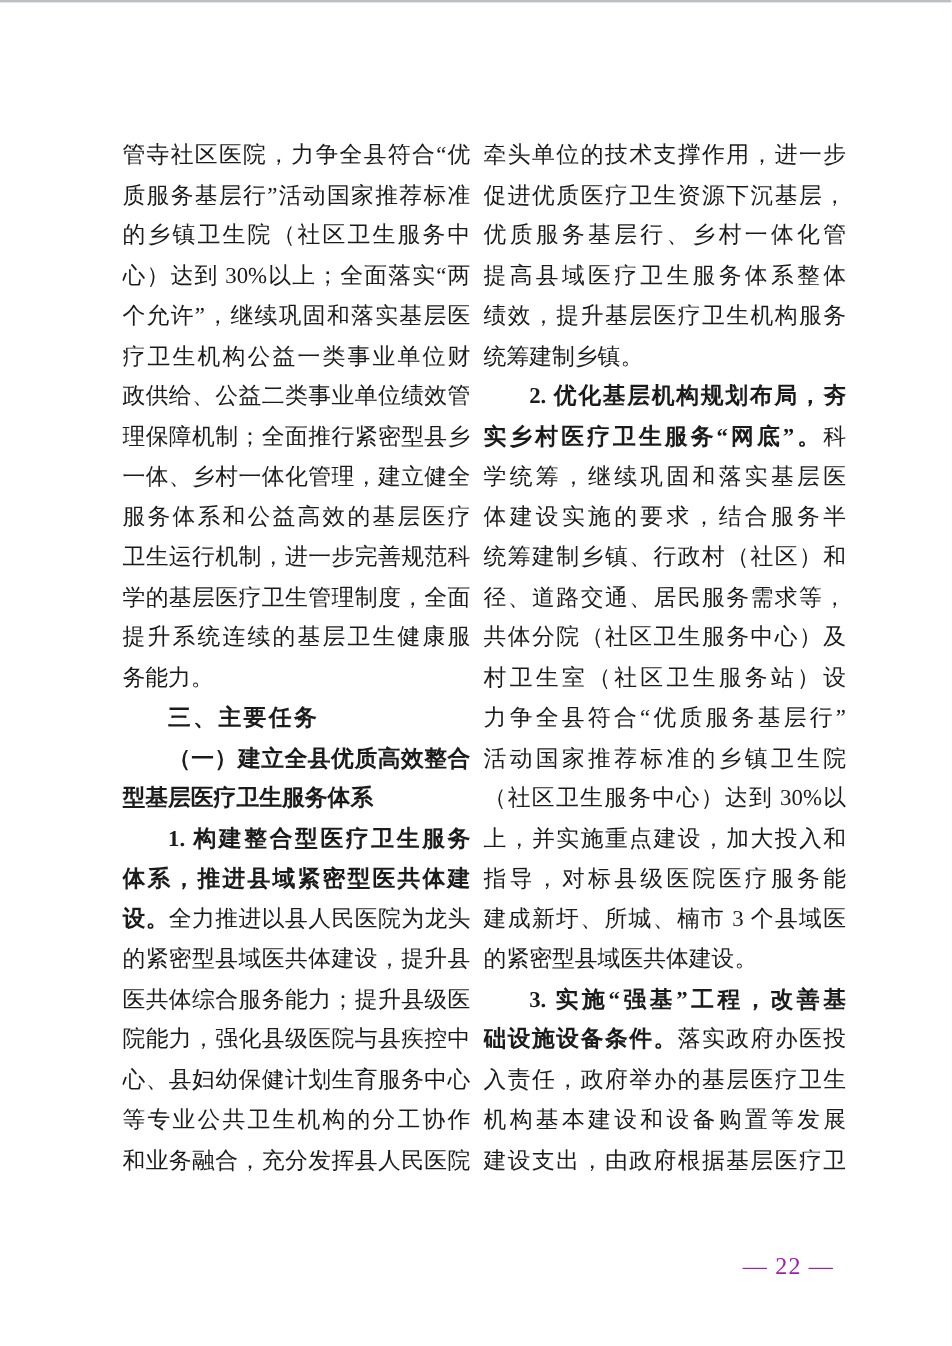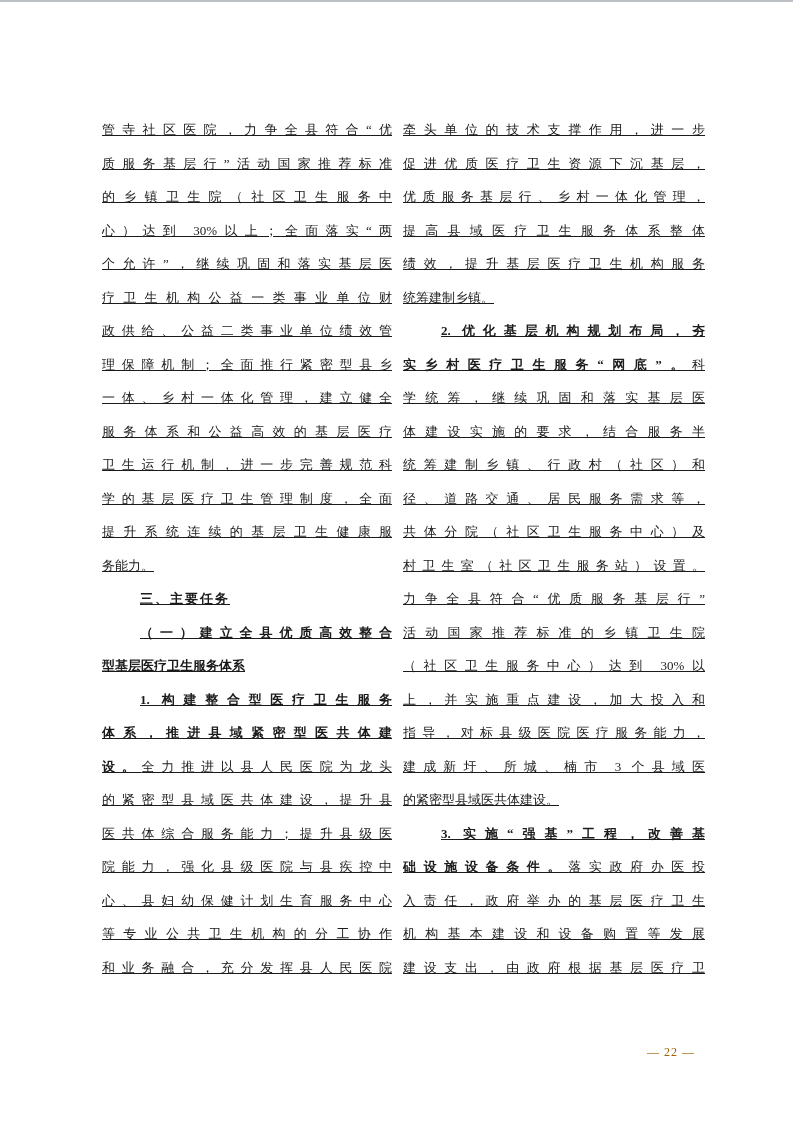--- a/index.html
+++ b/index.html
@@ -34,43 +34,42 @@
     top: 113px;
     display: flex;
     gap: 11px;
   }
   .col { flex: 0 0 auto; }
   .col-left  { width: 290px; }
   .col-right { width: 302px; }
   .line {
     height: 33.5px;
     line-height: 33.5px;
-    font-size: 13px;
+    font-size: 19px;
     text-align: justify;
     text-align-last: justify;
     overflow: hidden;
     white-space: normal;
-    text-decoration: underline;
   }
   .line.no-fill { text-align-last: left; }
   .line.indent  { text-indent: 38px; }
   .line span.n { font-weight: normal; }
   .line span.b { font-weight: bold; }
   .line span.h {
     font-weight: bold;
     font-family: "Liberation Sans", "DejaVu Sans", sans-serif;
     letter-spacing: 2px;
   }
   .page-number {
     position: absolute;
     top: 1045px;
     right: 98px;
-    font-size: 12px;
+    font-size: 20px;
     letter-spacing: 1px;
-    color: #a16207;
+    color: #a21caf;
     font-family: Liberation Serif, serif;
   }
 </style>
 </head>
 <body>
 
 <div class="document-page">
   <div class="scan-edge"></div>
 
   <div class="text-columns">

